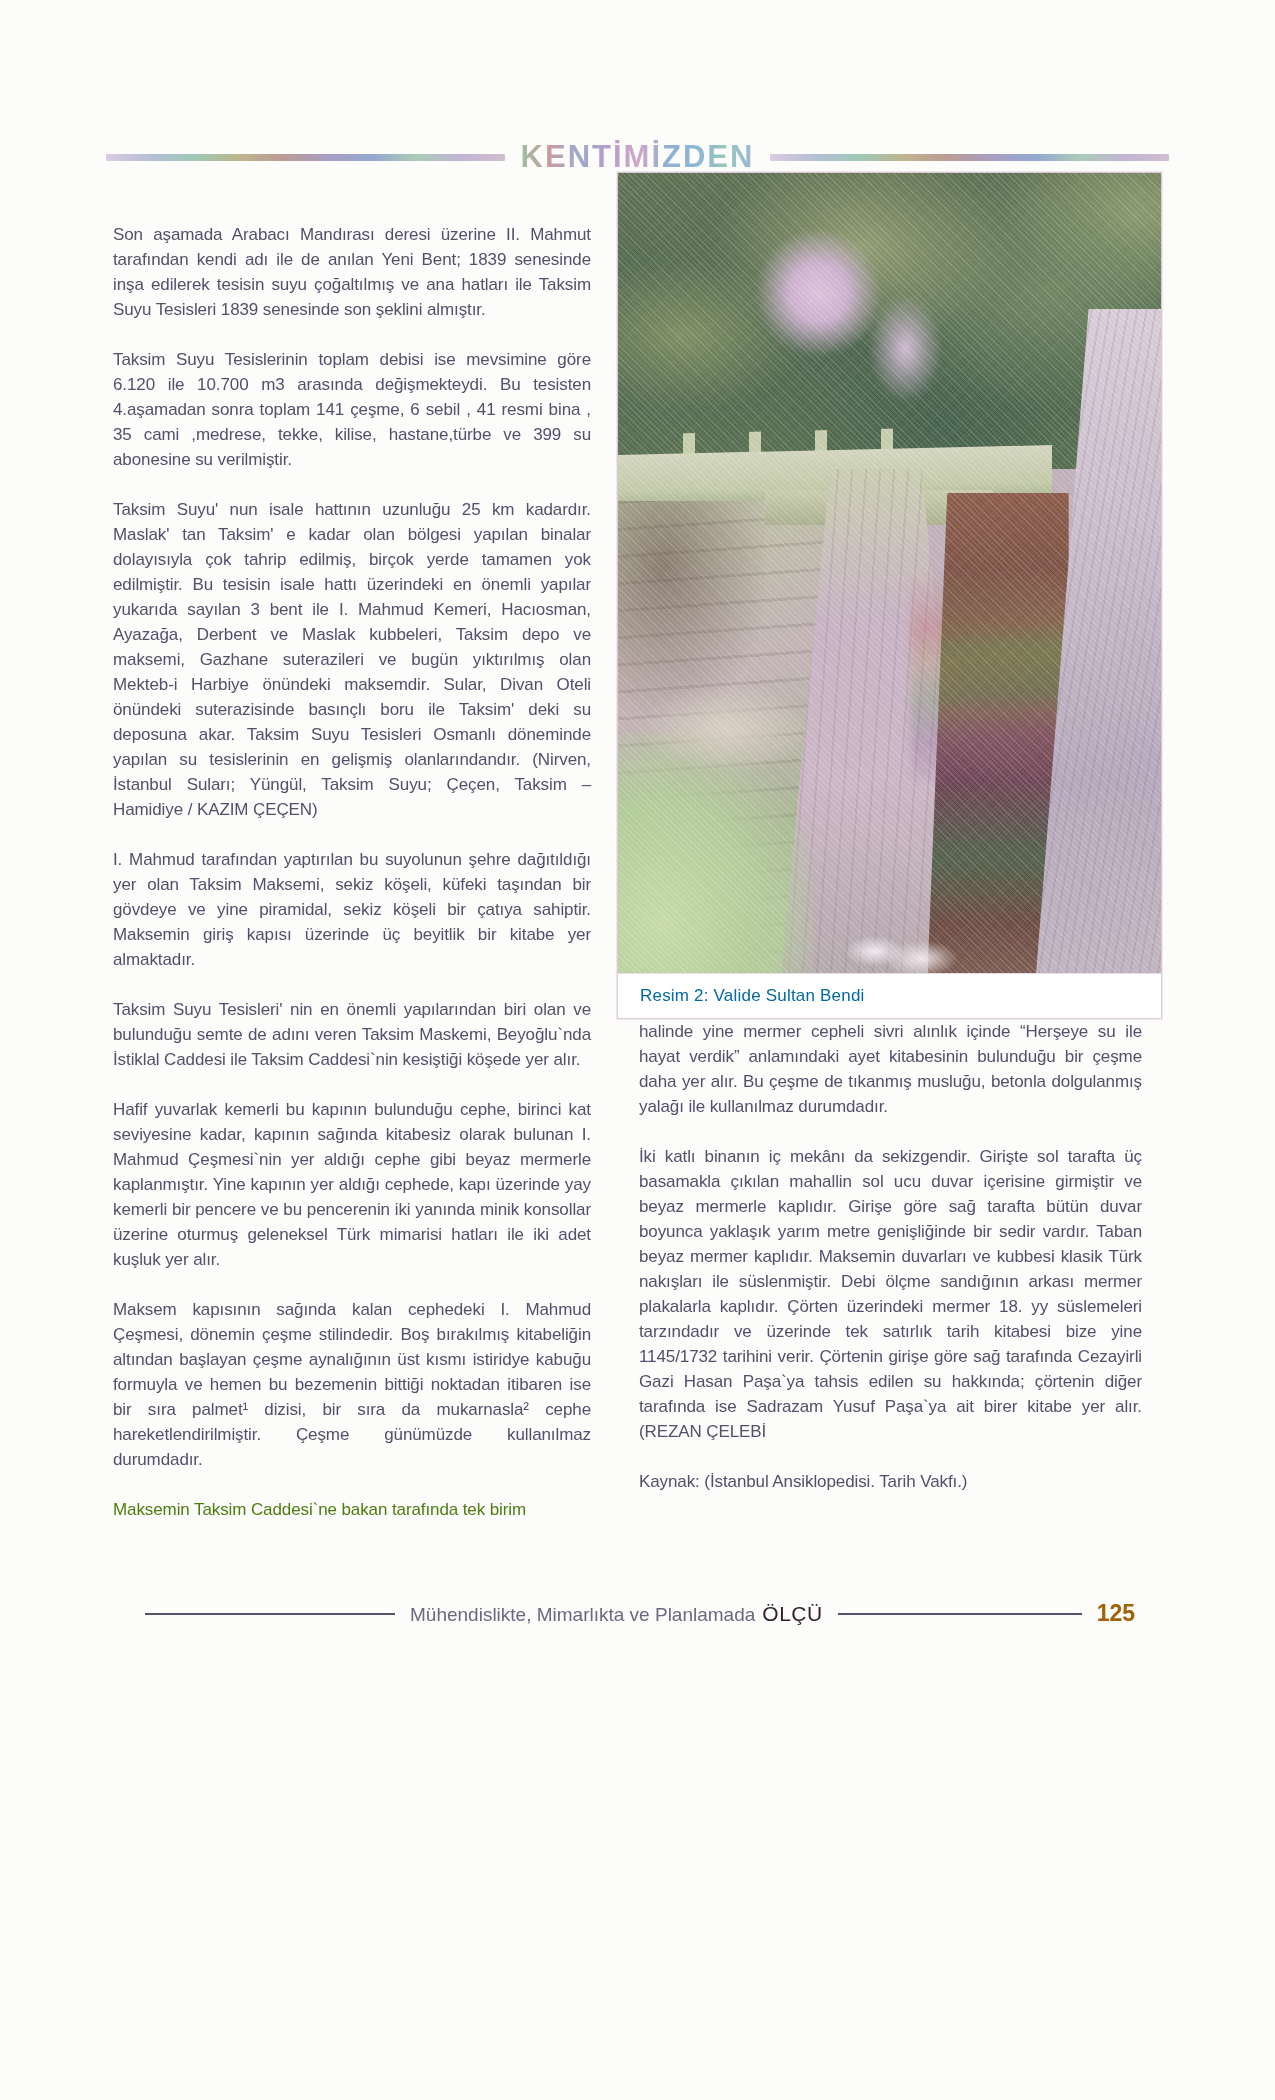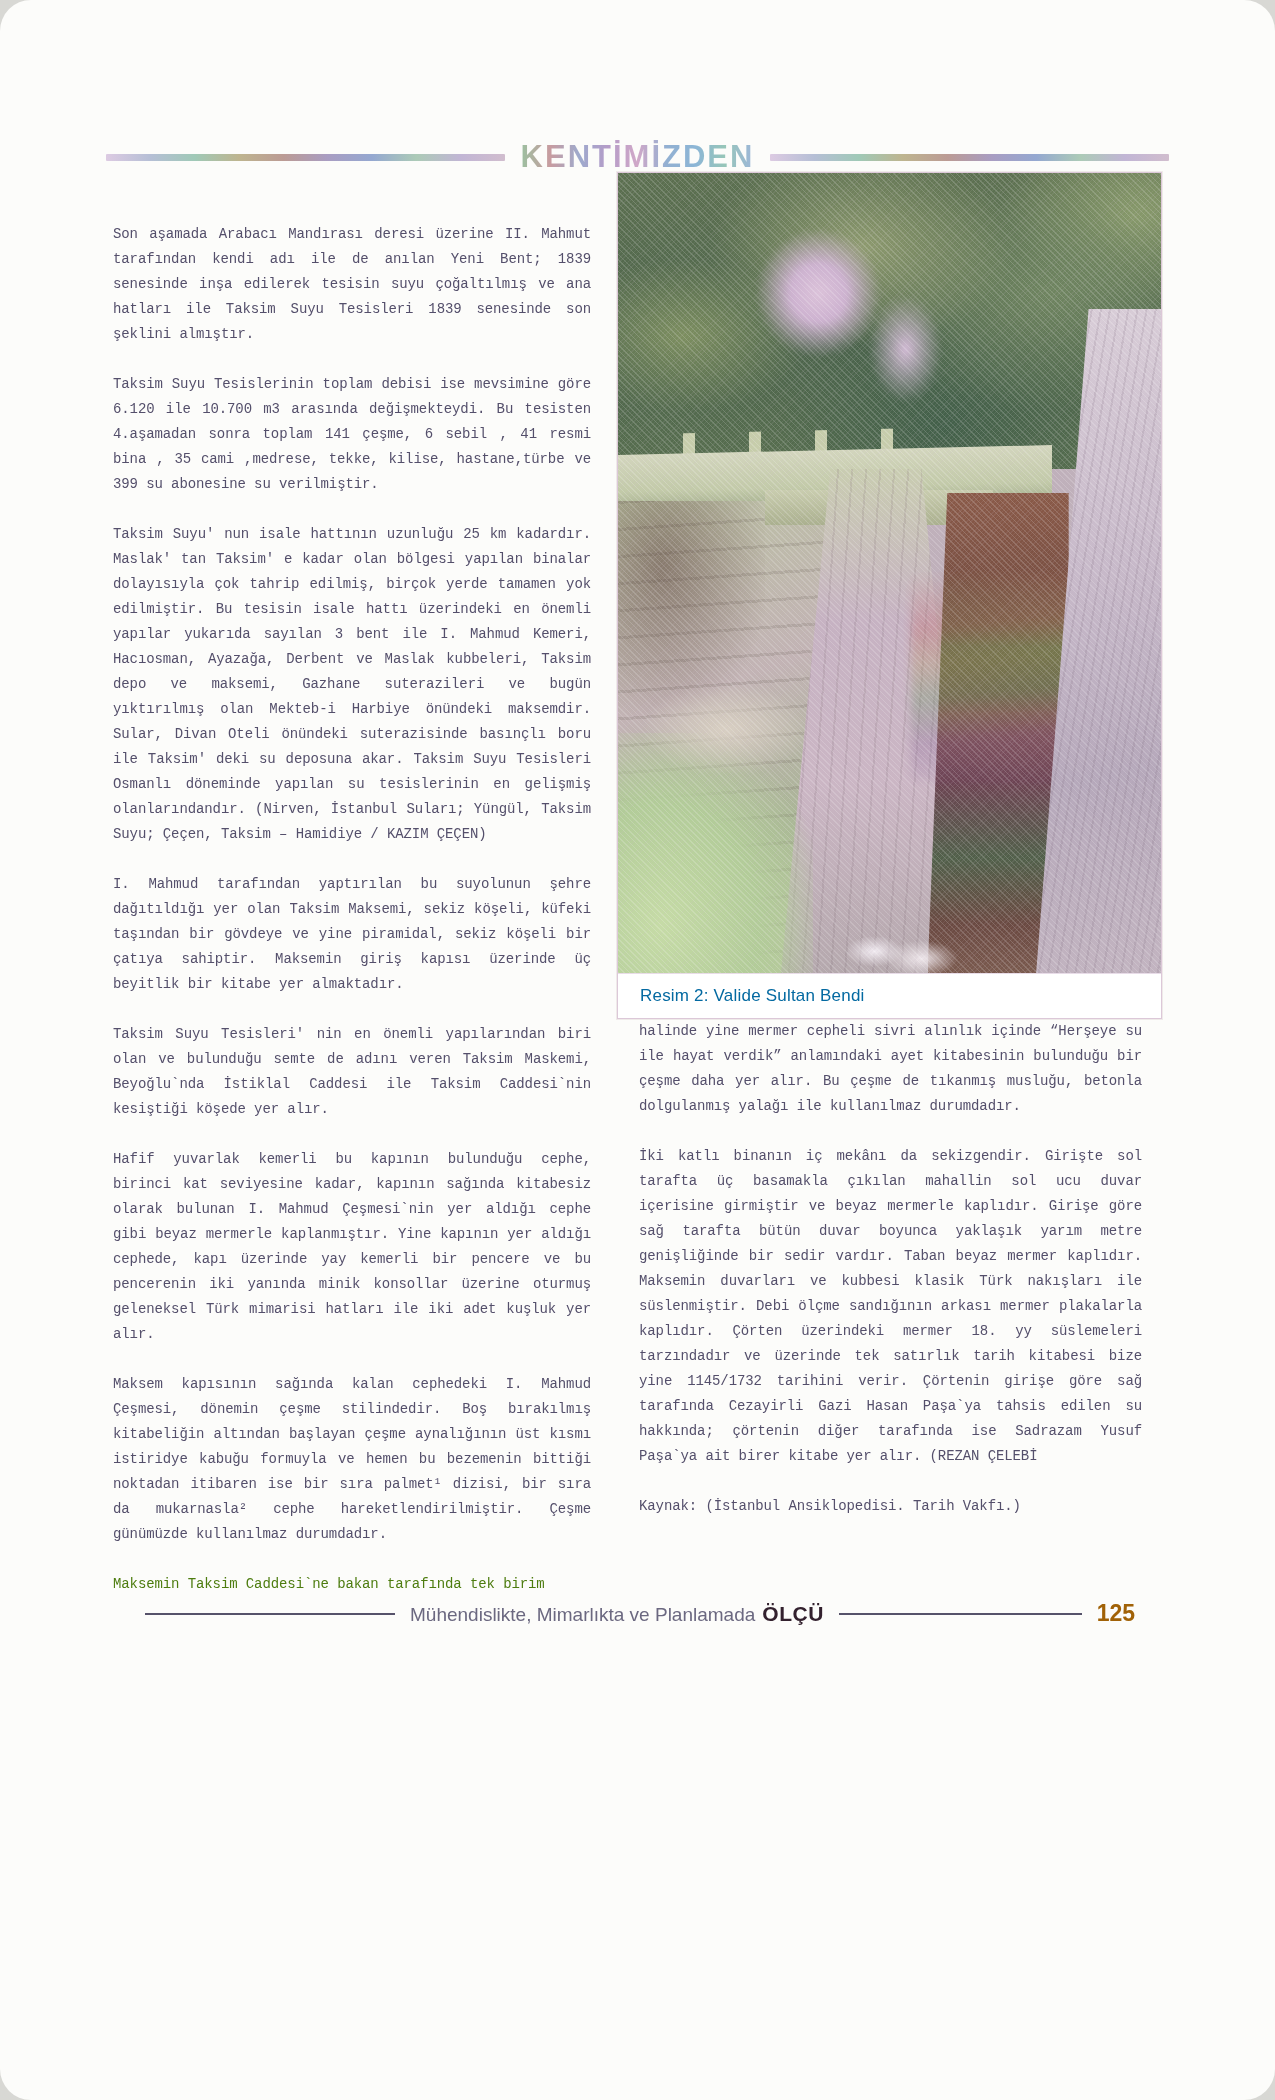--- a/index.html
+++ b/index.html
@@ -1,21 +1,20 @@
 <!DOCTYPE html>
 <html><head>
 <meta charset="utf-8">
 <style>
   html,body { margin:0; padding:0; background:#d8d8d4; }
   .page {
     position:relative; width:1275px; height:2100px; margin:0 auto;
     background:#fcfcfa; overflow:hidden;
     font-family:"Liberation Sans","DejaVu Sans",sans-serif;
     color:#544f6b;
-    border-radius:31px;
   }
 
   
   .page-header {
     position:absolute; top:139px; left:106px; width:1063px;
     display:flex; align-items:center; gap:16px;
   }
   .h-rule {
     height:7px; flex:1; opacity:.85; border-radius:1px;
     background:linear-gradient(90deg,#d7c2de,#a9b4cf,#8fc0ab,#b3a87c,#b08a82,#9a8cb8,#8299c9,#9ec2ab,#b7a9ce,#c9b2c6);
@@ -24,22 +23,22 @@
     margin:0; font-size:31px; font-weight:bold; letter-spacing:2px; white-space:nowrap;
     background:linear-gradient(90deg,#9cc0a0,#c89ca0,#9eaacd,#b59cc8,#d0a8c8,#92b0d2,#8cb6d6,#97c6b8,#9db6da);
     -webkit-background-clip:text; background-clip:text; color:transparent;
   }
 
   
   .content { position:absolute; top:172px; left:113px; width:1049px; display:flex; gap:26px; }
   .col-left  { width:478px; margin-top:50px; }
   .col-right { width:545px; }
   .content p {
-    margin:0 0 25px; font-size:14px; line-height:25px;
-    text-align:justify; color:#544f6b; letter-spacing:-0.1px;font-family:Liberation Mono, monospace;
+    margin:0 0 25px; font-size:17px; line-height:25px;
+    text-align:justify; color:#544f6b; letter-spacing:-0.1px;
   }
   p.tint-teal { color:#4d7c0f; }
 
   
   .photo-figure { margin:0; border:1px solid #dcc8d8; background:#fff; box-shadow:0 0 0 1px #efeae9; }
   .photo { position:relative; width:543px; height:800px; overflow:hidden; background:#bfb0ba; }
   .photo > div { position:absolute; }
 
   .ph-foliage { inset:0 0 auto 0; height:37%;
     background:
@@ -109,21 +108,21 @@
 
   
   .page-footer {
     position:absolute; top:1600px; left:145px; width:990px;
     display:flex; align-items:center;
   }
   .f-rule { height:2px; background:#56526a; }
   .f-rule-left { width:250px; margin-right:15px; }
   .f-rule-right { flex:1; margin:0 15px; }
   .footer-text { font-size:19px; color:#6b6880; white-space:nowrap; }
-  .journal-name { font-weight:700; color:#33212e; font-size:21px; letter-spacing:.5px; margin-left:7px; font-family:"Liberation Sans","DejaVu Sans",sans-serif; }
+  .journal-name { font-weight:400; color:#33212e; font-size:21px; letter-spacing:.5px; margin-left:7px; font-family:"Liberation Sans","DejaVu Sans",sans-serif; }
   .page-number { font-size:23px; font-weight:bold; color:#a16207; }
 </style>
 </head>
 <body>
 
 <div class="page">
 
   <header class="page-header">
     <span class="h-rule"></span>
     <h1 class="page-title">KENTİMİZDEN</h1>

